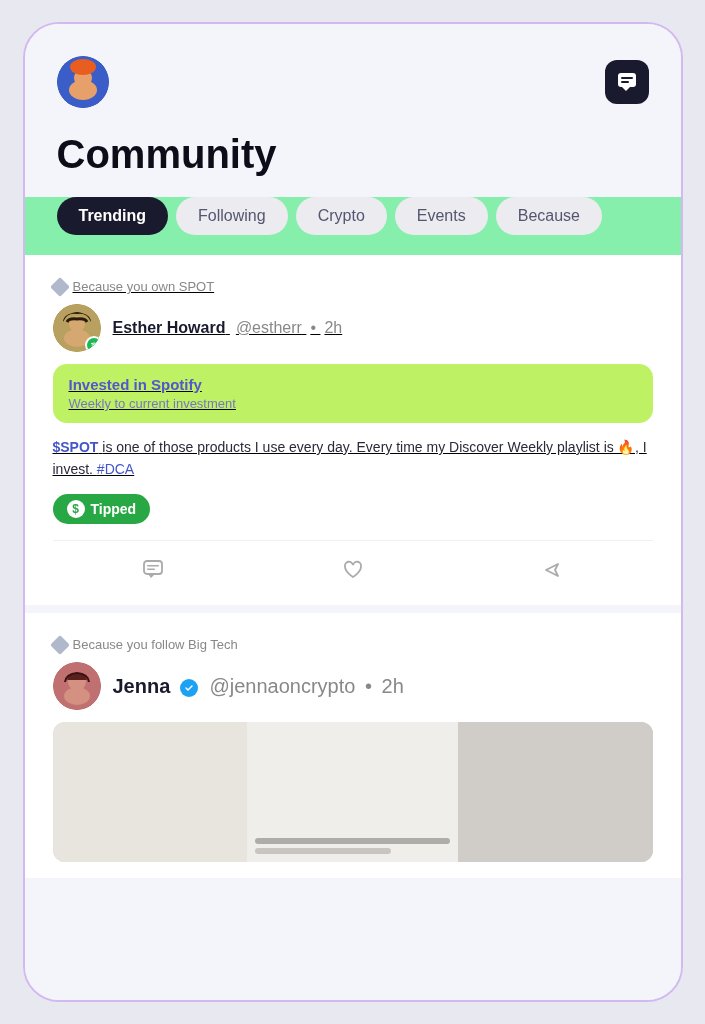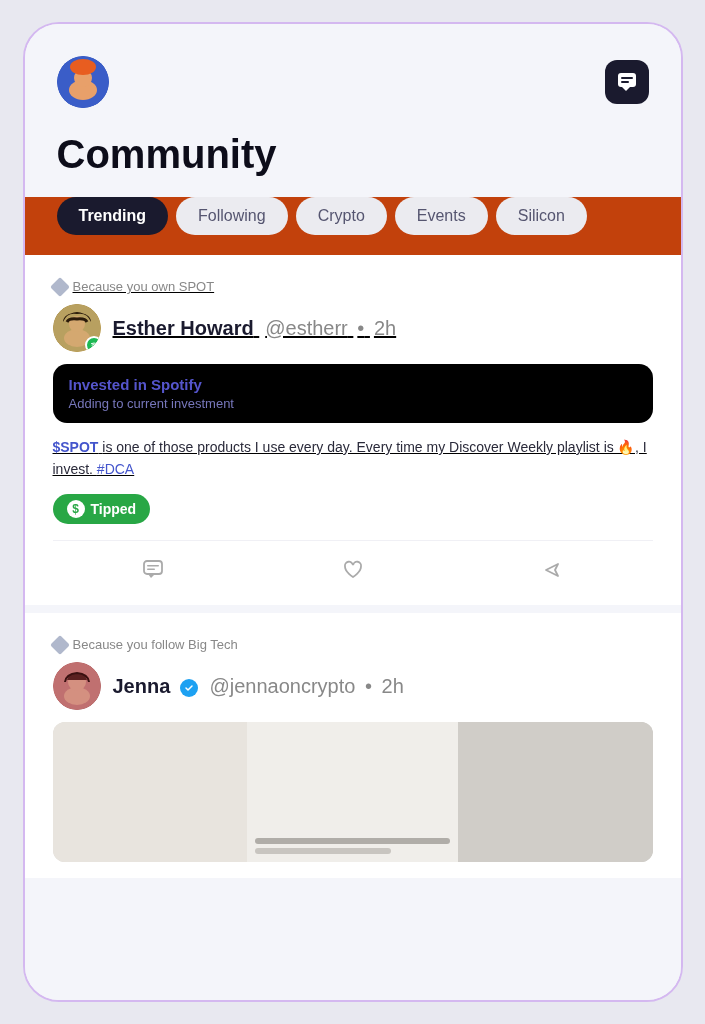--- a/index.html
+++ b/index.html
@@ -44,21 +44,21 @@
       font-size: 40px;
       font-weight: 800;
       color: #0d0d1a;
       background: #f4f5fa;
     }
     .tabs-container {
       display: flex;
       gap: 8px;
       padding: 0 32px 20px 32px;
       overflow-x: auto;
-      background: #c2410c;
+      background: #86efac;
       scrollbar-width: none;
     }
     .tabs-container::-webkit-scrollbar { display: none; }
     .tab {
       padding: 10px 22px;
       border-radius: 24px;
       font-size: 16px;
       font-weight: 500;
       cursor: pointer;
       white-space: nowrap;
@@ -138,21 +138,21 @@
       border: 2px solid white;
       display: flex;
       align-items: center;
       justify-content: center;
     }
     .author-info {
       display: flex;
       flex-direction: column;
     }
     .investment-badge {
-      background: #000000;
+      background: #bef264;
       border-radius: 14px;
       padding: 12px 16px;
       margin-bottom: 14px;
     }
     .investment-badge-title {
       font-size: 15px;
       font-weight: 700;
       color: #5555cc;
       margin-bottom: 3px;
     }
@@ -306,21 +306,21 @@
     </div>
   </div>
 
   <div class="page-title">Community</div>
 
   <div class="tabs-container">
     <button class="tab tab-active">Trending</button>
     <button class="tab tab-inactive">Following</button>
     <button class="tab tab-inactive">Crypto</button>
     <button class="tab tab-inactive">Events</button>
-    <button class="tab tab-inactive">Silicon</button>
+    <button class="tab tab-inactive">Because</button>
   </div>
 
   <div class="feed-area">
 
     <div class="post-card">
       <div class="post-meta-tag">
         <span class="tag-diamond"></span>
         <span>Because you own SPOT</span>
       </div>
       <div class="post-author-row">
@@ -337,35 +337,35 @@
           <div class="spotify-badge">
             <svg width="10" height="10" viewBox="0 0 10 10">
               <circle cx="5" cy="5" r="5" fill="#1db954"></circle>
               <path d="M2.5 3.5 Q5 2.5 7.5 3.5" stroke="white" stroke-width="1" fill="none" stroke-linecap="round"></path>
               <path d="M3 5 Q5 4 7 5" stroke="white" stroke-width="1" fill="none" stroke-linecap="round"></path>
               <path d="M3.5 6.5 Q5 5.8 6.5 6.5" stroke="white" stroke-width="1" fill="none" stroke-linecap="round"></path>
             </svg>
           </div>
         </div>
         <div class="author-info">
-          <span style="font-size:20px;font-weight:700;color:#1a1a2e;">
+          <span style="font-size:16px;font-weight:700;color:#1a1a2e;">
             <span>Esther Howard</span>
             <span style="font-weight:400;color:#888;margin-left:6px;">
               <span>@estherr</span>
               <span style="margin-left:4px;">•</span>
               <span style="margin-left:4px;">2h</span>
             </span>
           </span>
         </div>
       </div>
 
       
       <div class="investment-badge">
         <div class="investment-badge-title">Invested in Spotify</div>
-        <div class="investment-badge-sub">Adding to current investment</div>
+        <div class="investment-badge-sub">Weekly to current investment</div>
       </div>
 
       
       <div class="post-text">
         <span class="ticker">$SPOT</span>
         <span> is one of those products I use every day. Every time my Discover Weekly playlist is 🔥, I invest. </span>
         <span class="hashtag">#DCA</span>
       </div>
 
       

